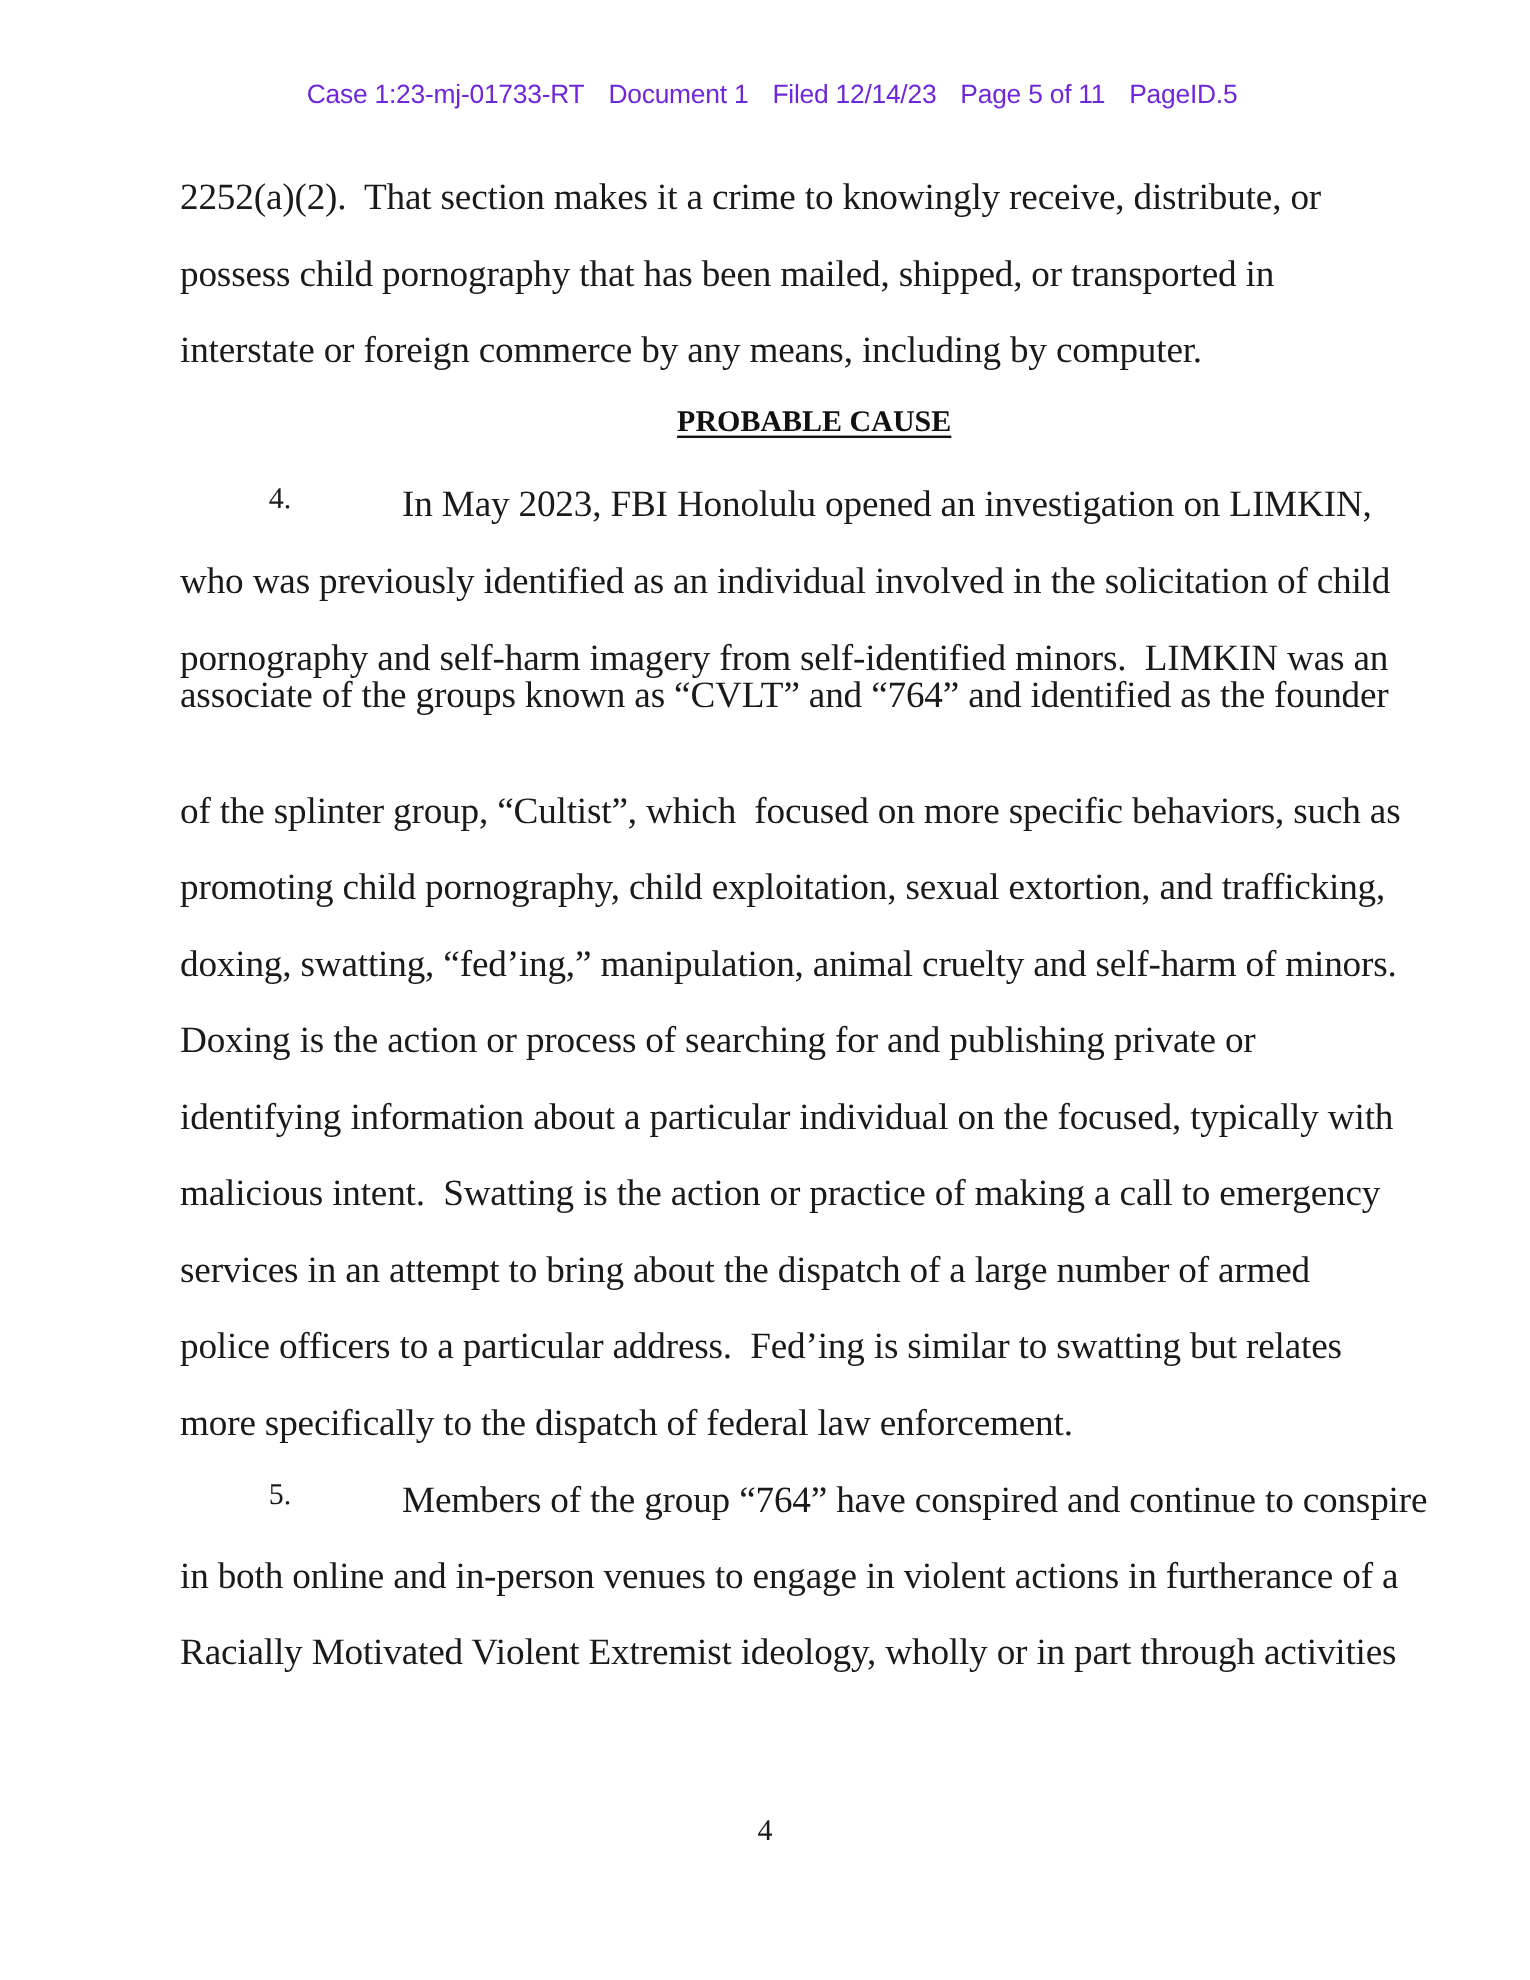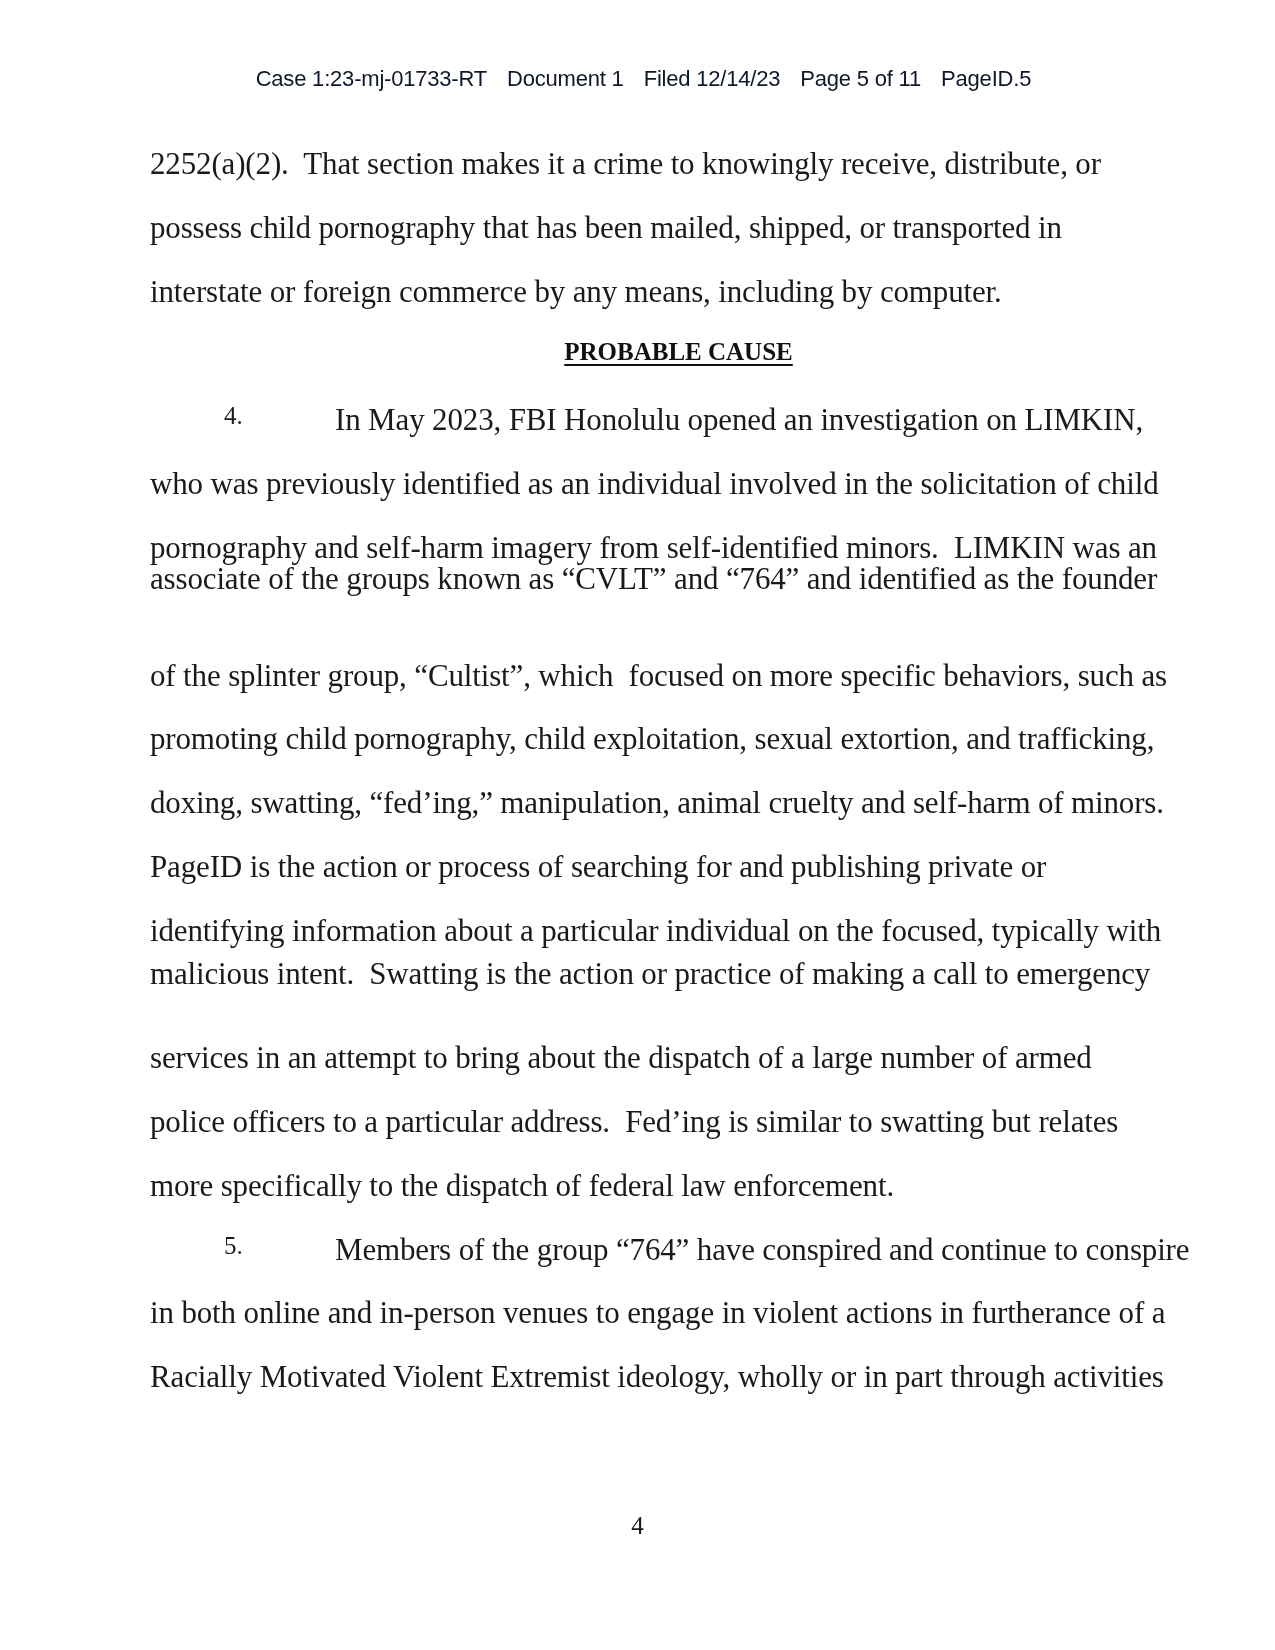--- a/index.html
+++ b/index.html
@@ -66,21 +66,21 @@
       width: 1275px;
       text-align: center;
       font-family: "Liberation Serif", serif;
       font-size: 25px;
       color: #1a1a1a;
     }
   </style>
 </head>
 <body>
 
-<div class="header" style="color: #0f172a;">
+<div class="header" style="color: #6d28d9;">
   <span>Case 1:23-mj-01733-RT</span><span>Document 1</span><span>Filed 12/14/23</span><span>Page 5 of 11</span><span>PageID.5</span>
 </div>
 
 <div>
   <div class="line" style="top:146px">2252(a)(2).  That section makes it a crime to knowingly receive, distribute, or</div>
   <div class="line" style="top:210px">possess child pornography that has been mailed, shipped, or transported in</div>
   <div class="line" style="top:274px">interstate or foreign commerce by any means, including by computer.</div>
 
   <div class="heading" style="top:338px">
     <span>PROBABLE CAUSE</span>
@@ -88,23 +88,23 @@
 
   <div>
     <div class="para-num" style="top:402px">4.</div>
     <div class="line indent-line" style="top:402px">In May 2023, FBI Honolulu opened an investigation on LIMKIN,</div>
     <div class="line" style="top:466px">who was previously identified as an individual involved in the solicitation of child</div>
     <div class="line" style="top:530px">pornography and self-harm imagery from self-identified minors.  LIMKIN was an</div>
     <div class="line" style="top:561px">associate of the groups known as “CVLT” and “764” and identified as the founder</div>
     <div class="line" style="top:658px">of the splinter group, “Cultist”, which  focused on more specific behaviors, such as</div>
     <div class="line" style="top:721px">promoting child pornography, child exploitation, sexual extortion, and trafficking,</div>
     <div class="line" style="top:785px">doxing, swatting, “fed’ing,” manipulation, animal cruelty and self-harm of minors.</div>
-    <div class="line" style="top:849px">PageID is the action or process of searching for and publishing private or</div>
+    <div class="line" style="top:849px">Doxing is the action or process of searching for and publishing private or</div>
     <div class="line" style="top:913px">identifying information about a particular individual on the focused, typically with</div>
-    <div class="line" style="top:956px">malicious intent.  Swatting is the action or practice of making a call to emergency</div>
+    <div class="line" style="top:976px">malicious intent.  Swatting is the action or practice of making a call to emergency</div>
     <div class="line" style="top:1040px">services in an attempt to bring about the dispatch of a large number of armed</div>
     <div class="line" style="top:1104px">police officers to a particular address.  Fed’ing is similar to swatting but relates</div>
     <div class="line" style="top:1168px">more specifically to the dispatch of federal law enforcement.</div>
   </div>
 
   <div>
     <div class="para-num" style="top:1232px">5.</div>
     <div class="line indent-line" style="top:1232px">Members of the group “764” have conspired and continue to conspire</div>
     <div class="line" style="top:1295px">in both online and in-person venues to engage in violent actions in furtherance of a</div>
     <div class="line" style="top:1359px">Racially Motivated Violent Extremist ideology, wholly or in part through activities</div>

